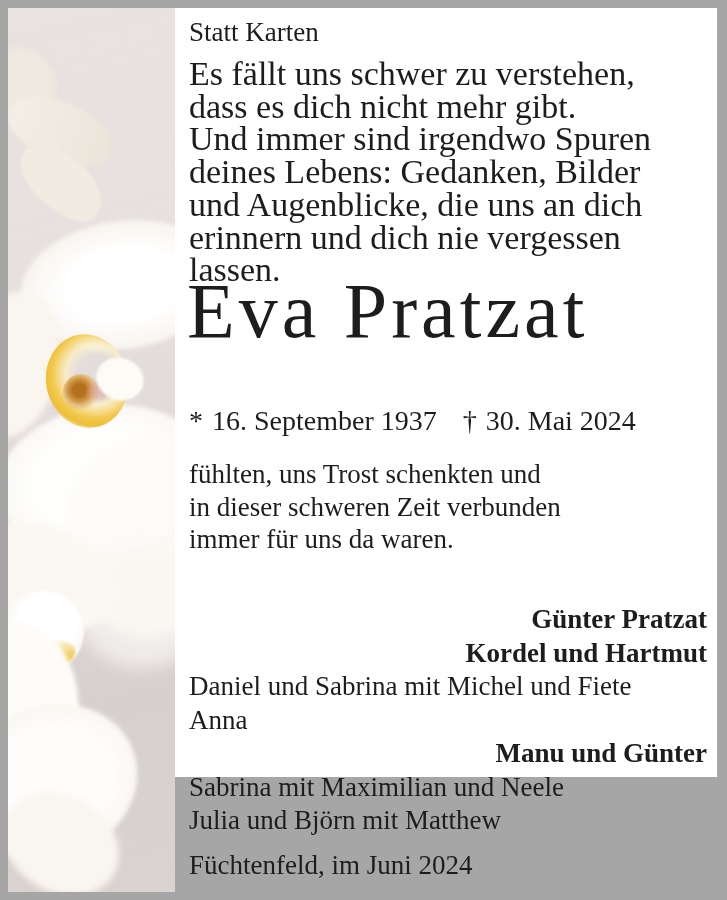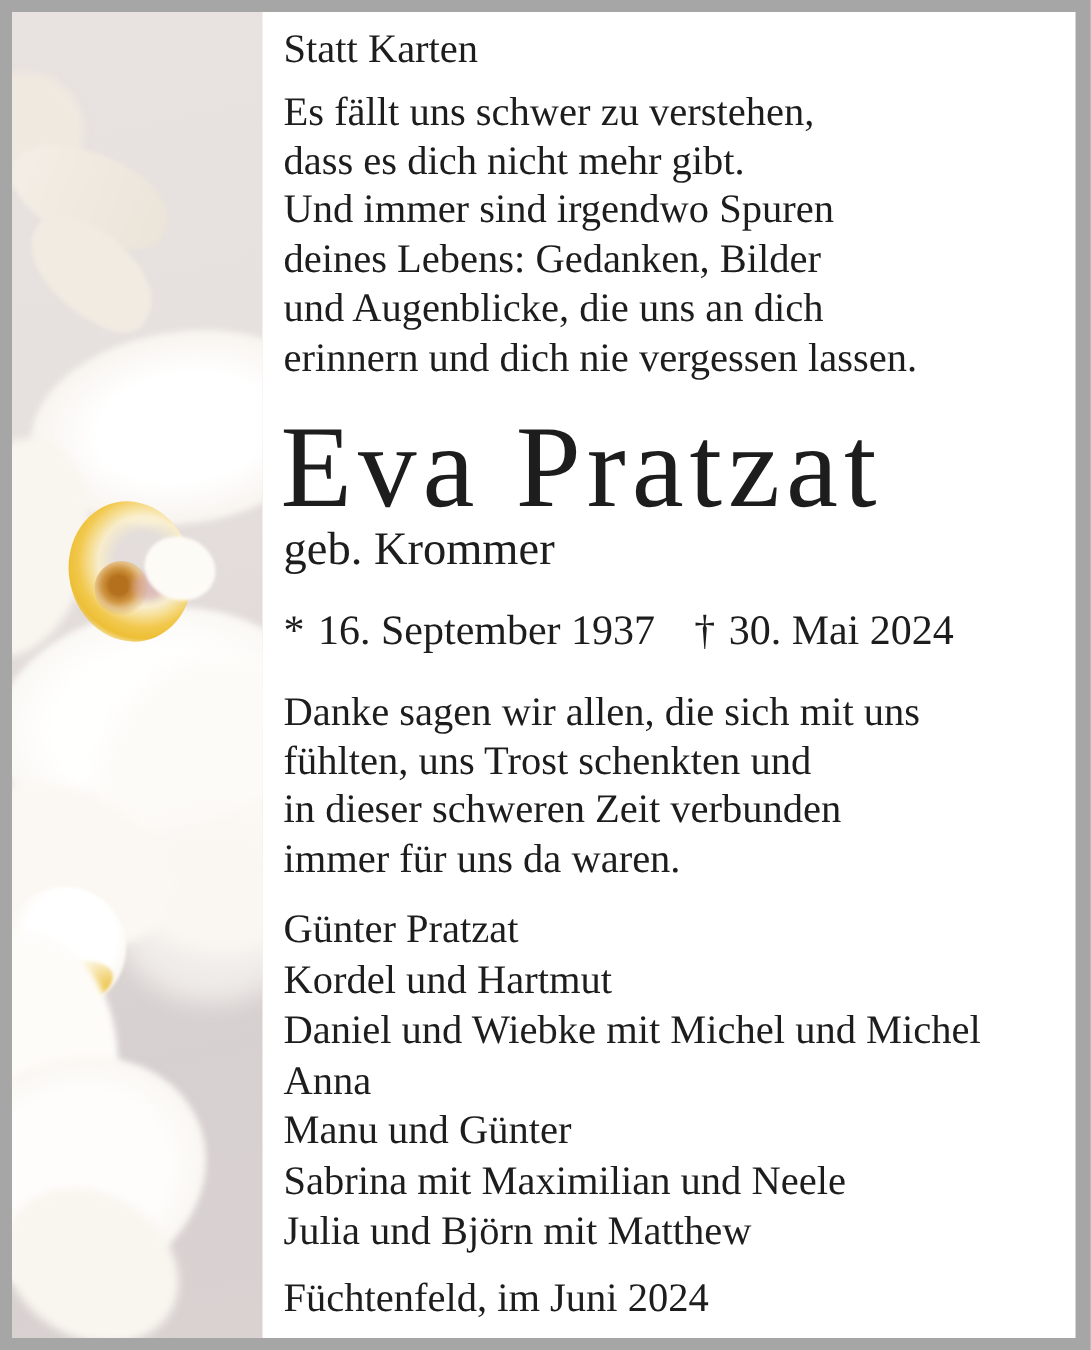--- a/index.html
+++ b/index.html
@@ -7,21 +7,21 @@
     padding: 0;
     width: 727px;
     height: 900px;
     background: #a6a6a6;
     font-family: "Liberation Serif", serif;
     overflow: hidden;
   }
   .card {
     position: absolute;
     left: 8px; top: 8px;
-    width: 709px; height: 884px;
+    width: 709px; height: 769px;
     background: #ffffff;
   }
   
   .photo {
     position: absolute;
     left: 0; top: 0;
     width: 167px; height: 884px;
     overflow: hidden;
     background: linear-gradient(168deg,
       #e8e2e0 0%, #e6e0de 30%, #e0d9d8 55%, #d7d0d0 78%, #d9d2d1 100%);
@@ -83,30 +83,30 @@
 
   
   .content {
     position: absolute;
     left: 167px; top: 0;
     width: 542px; height: 884px;
     color: #1d1d1d;
   }
   .blk { position: absolute; left: 14px; right: 10px; }
   .pre    { top: 8px;  font-size: 27px; line-height: 33px; }
-  .poem   { top: 50px; font-size: 27px; line-height: 32.7px; }
+  .poem   { top: 50px; font-size: 34px; line-height: 32.7px; }
   .name   { top: 263px; font-size: 78px; line-height: 80px;
             font-weight: 400; letter-spacing: 4px; margin: 0; left: 12px; }
   .maiden { top: 340px; font-size: 31px; line-height: 36px; }
   .dates  { top: 396px; font-size: 28px; line-height: 34px; white-space: nowrap; }
   .dates .sym { display: inline-block; margin-right: 9px; }
   .dates .grp-gap { display: inline-block; width: 26px; }
   .thanks { top: 450px; font-size: 27px; line-height: 32.7px; }
   .mourners { top: 595px; font-size: 27px; line-height: 33.5px; }
-  .mourners .bold { font-weight: 400; }
+  .mourners .bold { font-weight: 700; text-align: right; }
   .place  { top: 841px; font-size: 27px; line-height: 33px; }
 </style>
 </head>
 <body>
 
 <div class="card">
 
   <div class="photo">
     <i class="p a1"></i>
     <i class="p a2"></i>
@@ -136,37 +136,35 @@
         <div class="line">Es fällt uns schwer zu verstehen,</div>
         <div class="line">dass es dich nicht mehr gibt.</div>
         <div class="line">Und immer sind irgendwo Spuren</div>
         <div class="line">deines Lebens: Gedanken, Bilder</div>
         <div class="line">und Augenblicke, die uns an dich</div>
         <div class="line">erinnern und dich nie vergessen lassen.</div>
       </div>
 
     <h1 class="blk name">Eva Pratzat</h1>
 
-    <div class="blk maiden">geb. Krommer</div>
 
     <div class="blk dates">
       <span class="sym">*</span><span>16. September 1937</span><span class="grp-gap"></span><span class="sym">†</span><span>30. Mai 2024</span>
     </div>
 
     <div class="blk thanks" id="thanks">
-        <div class="line">Danke sagen wir allen, die sich mit uns</div>
         <div class="line">fühlten, uns Trost schenkten und</div>
         <div class="line">in dieser schweren Zeit verbunden</div>
         <div class="line">immer für uns da waren.</div>
       </div>
 
     <div class="blk mourners" id="mourners">
         <div class="line bold">Günter Pratzat</div>
         <div class="line bold">Kordel und Hartmut</div>
-        <div class="line">Daniel und Wiebke mit Michel und Michel</div>
+        <div class="line">Daniel und Sabrina mit Michel und Fiete</div>
         <div class="line">Anna</div>
         <div class="line bold">Manu und Günter</div>
         <div class="line">Sabrina mit Maximilian und Neele</div>
         <div class="line">Julia und Björn mit Matthew</div>
       </div>
 
     <div class="blk place">Füchtenfeld, im Juni 2024</div>
 
   </div>
 </div>

